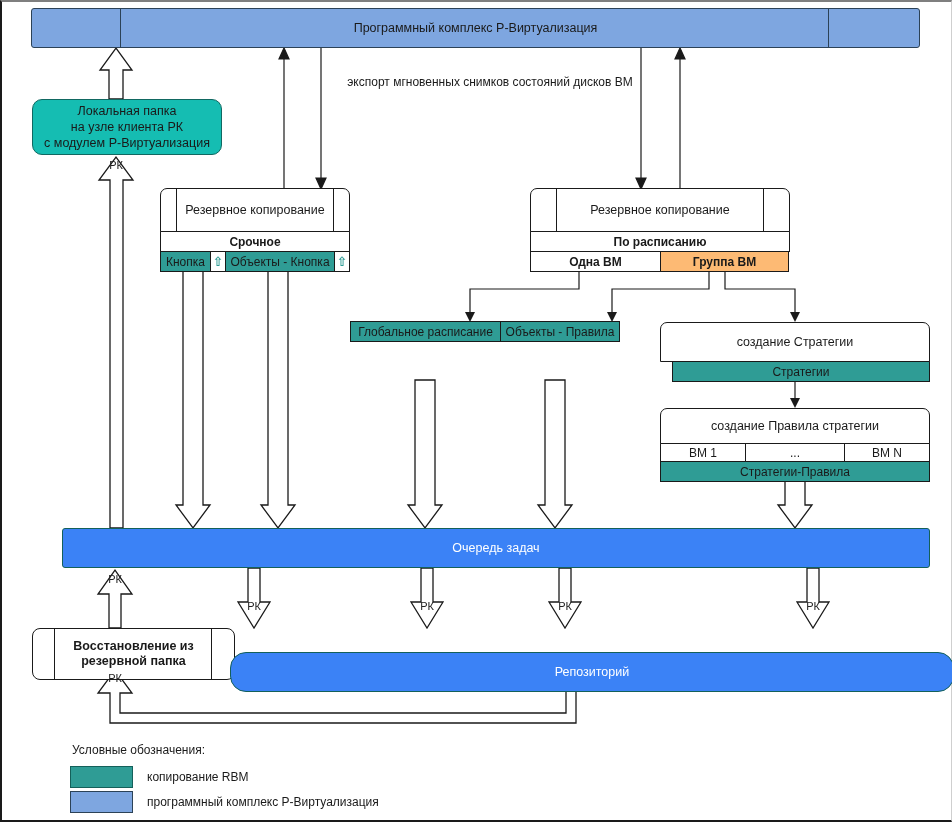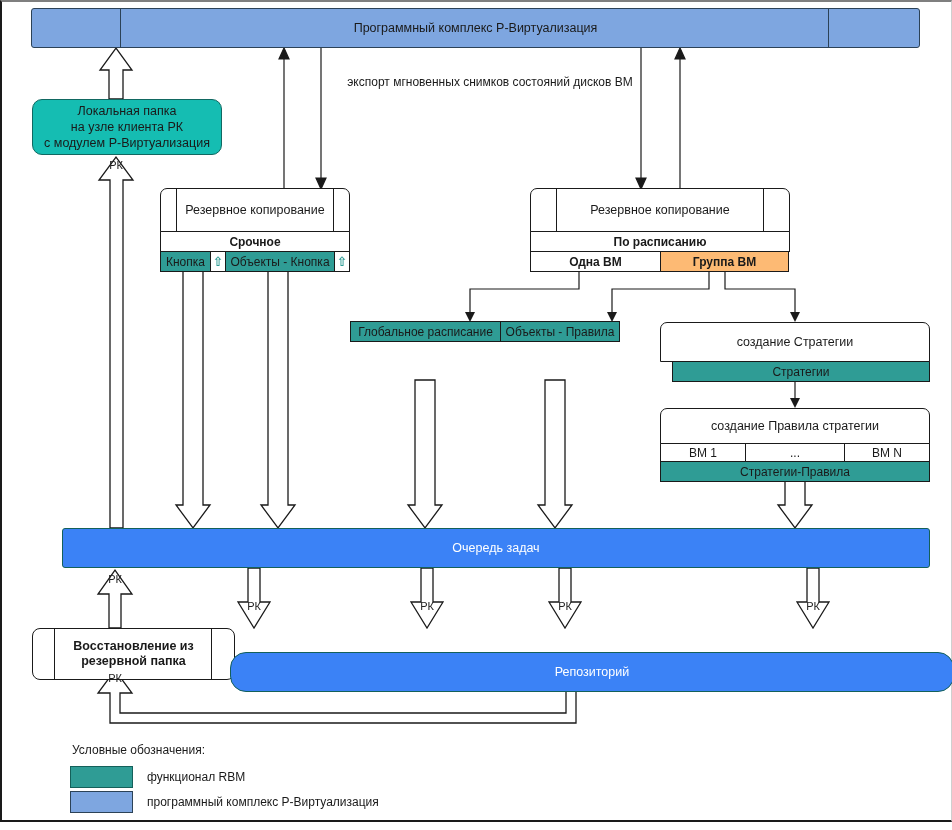--- a/index.html
+++ b/index.html
@@ -190,16 +190,16 @@
   <span class="rk" style="left:101px;top:159px;">РК</span>
   <span class="rk" style="left:100px;top:573px;">РК</span>
   <span class="rk" style="left:100px;top:672px;">РК</span>
   <span class="rk" style="left:239px;top:600px;">РК</span>
   <span class="rk" style="left:412px;top:600px;">РК</span>
   <span class="rk" style="left:550px;top:600px;">РК</span>
   <span class="rk" style="left:798px;top:600px;">РК</span>
 
   <div class="legend-label" style="left:72px;top:743px;">Условные обозначения:</div>
   <div class="swatch teal" style="left:70px;top:766px;border:1px solid #14605a;"></div>
-  <div class="legend-label" style="left:147px;top:770px;">функционал RBM</div>
+  <div class="legend-label" style="left:147px;top:770px;">копирование RBM</div>
   <div class="swatch" style="left:70px;top:791px;background:#7EA6E0;border:1px solid #2c4257;"></div>
   <div class="legend-label" style="left:147px;top:795px;">программный комплекс Р-Виртуализация</div>
 </div>
 
 </body></html>

